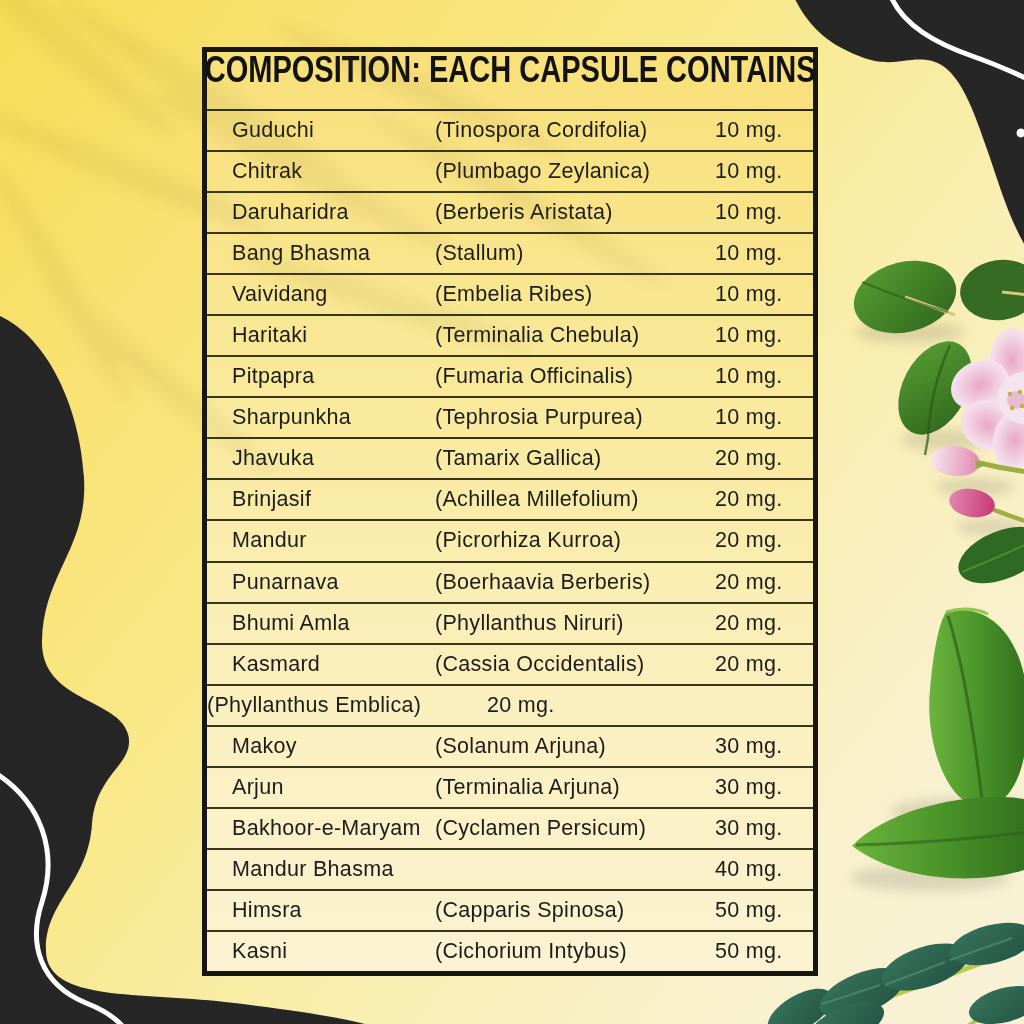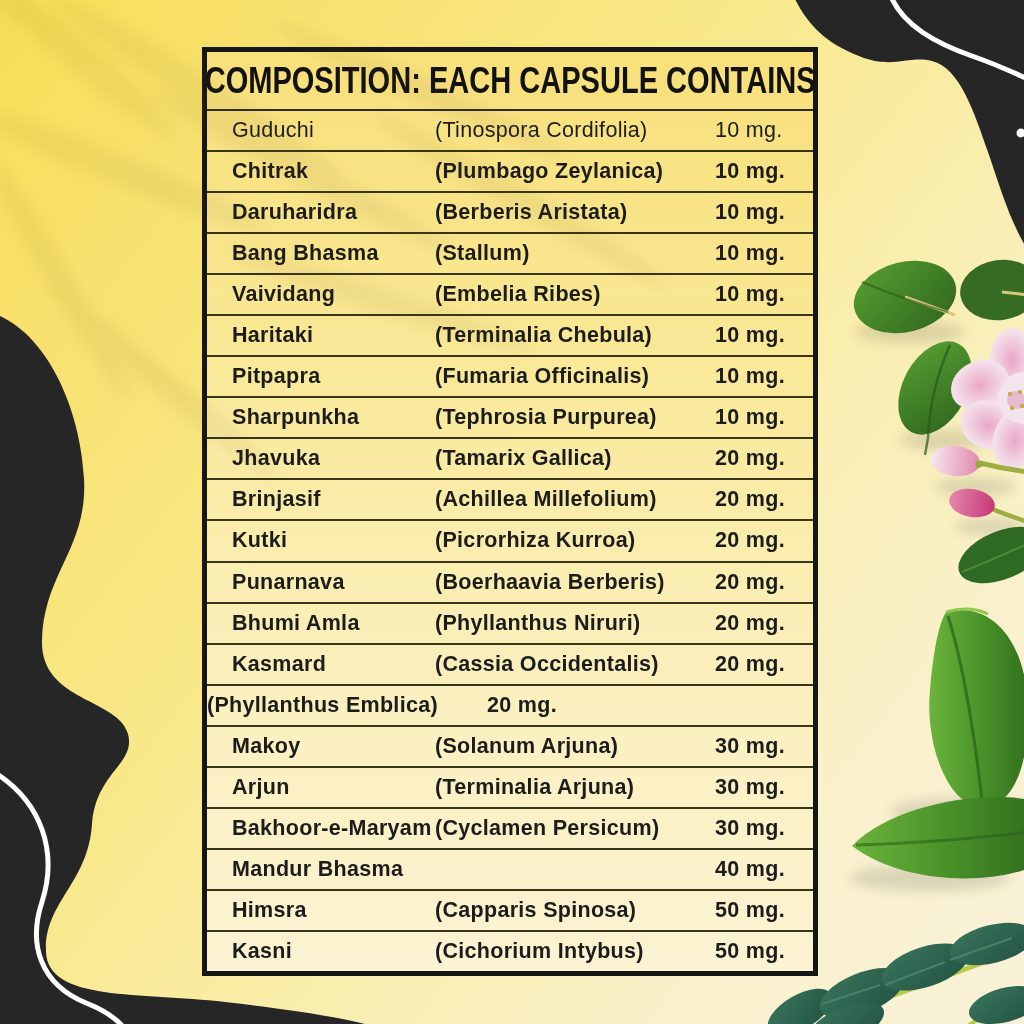--- a/index.html
+++ b/index.html
@@ -11,30 +11,30 @@
   svg.layer { position:absolute; left:0; top:0; pointer-events:none; }
 
   
   .comp-table {
     position:absolute; left:202px; top:47px; width:616px; height:929px;
     box-sizing:border-box; border:5px solid #161616;
     background:linear-gradient(180deg,#f8e07a 0%,#f8e488 18%,#f9ea9e 40%,#faefba 65%,#fbf3d2 100%);
     display:flex; flex-direction:column;
   }
   .comp-header {
-    height:57px; flex:0 0 57px; display:flex; align-items:center; justify-content:center;
+    height:57px; flex:0 0 57px; display:flex; justify-content:center;
     border-bottom:2px solid #2e2b19;
   }
   .comp-title {
     font-size:33px; font-weight:800; color:#121212; white-space:nowrap;
     display:inline-block; transform:scale(0.88,1.1); letter-spacing:0px;
   }
   .rows { flex:1 1 auto; display:flex; flex-direction:column; }
   .row { flex:1 1 auto; display:flex; align-items:center; color:#1c1c1c; font-size:21.5px; }
-  .row + .row { border-top:2px solid #393519;font-weight:bold; }
+  .row + .row { border-top:2px solid #393519; }
   .c-name { width:228px; box-sizing:border-box; padding-left:25px; letter-spacing:0.3px; }
   .c-bot  { width:280px; box-sizing:border-box; letter-spacing:0.3px; }
   .c-amt  { flex:1; text-align:left; padding-right:17px; letter-spacing:0.3px; }
 </style>
 </head>
 <body>
 
 <div class="canvas">
 
   <svg class="layer" width="1024" height="1024" viewBox="0 0 1024 1024">
@@ -103,21 +103,21 @@
           <span class="c-name">Jhavuka</span>
           <span class="c-bot">(Tamarix Gallica)</span>
           <span class="c-amt">20 mg.</span>
         </div>
         <div class="row">
           <span class="c-name">Brinjasif</span>
           <span class="c-bot">(Achillea Millefolium)</span>
           <span class="c-amt">20 mg.</span>
         </div>
         <div class="row">
-          <span class="c-name">Kutki</span>
+          <span class="c-name">Mandur</span>
           <span class="c-bot">(Picrorhiza Kurroa)</span>
           <span class="c-amt">20 mg.</span>
         </div>
         <div class="row">
           <span class="c-name">Punarnava</span>
           <span class="c-bot">(Boerhaavia Berberis)</span>
           <span class="c-amt">20 mg.</span>
         </div>
         <div class="row">
           <span class="c-name">Bhumi Amla</span>

